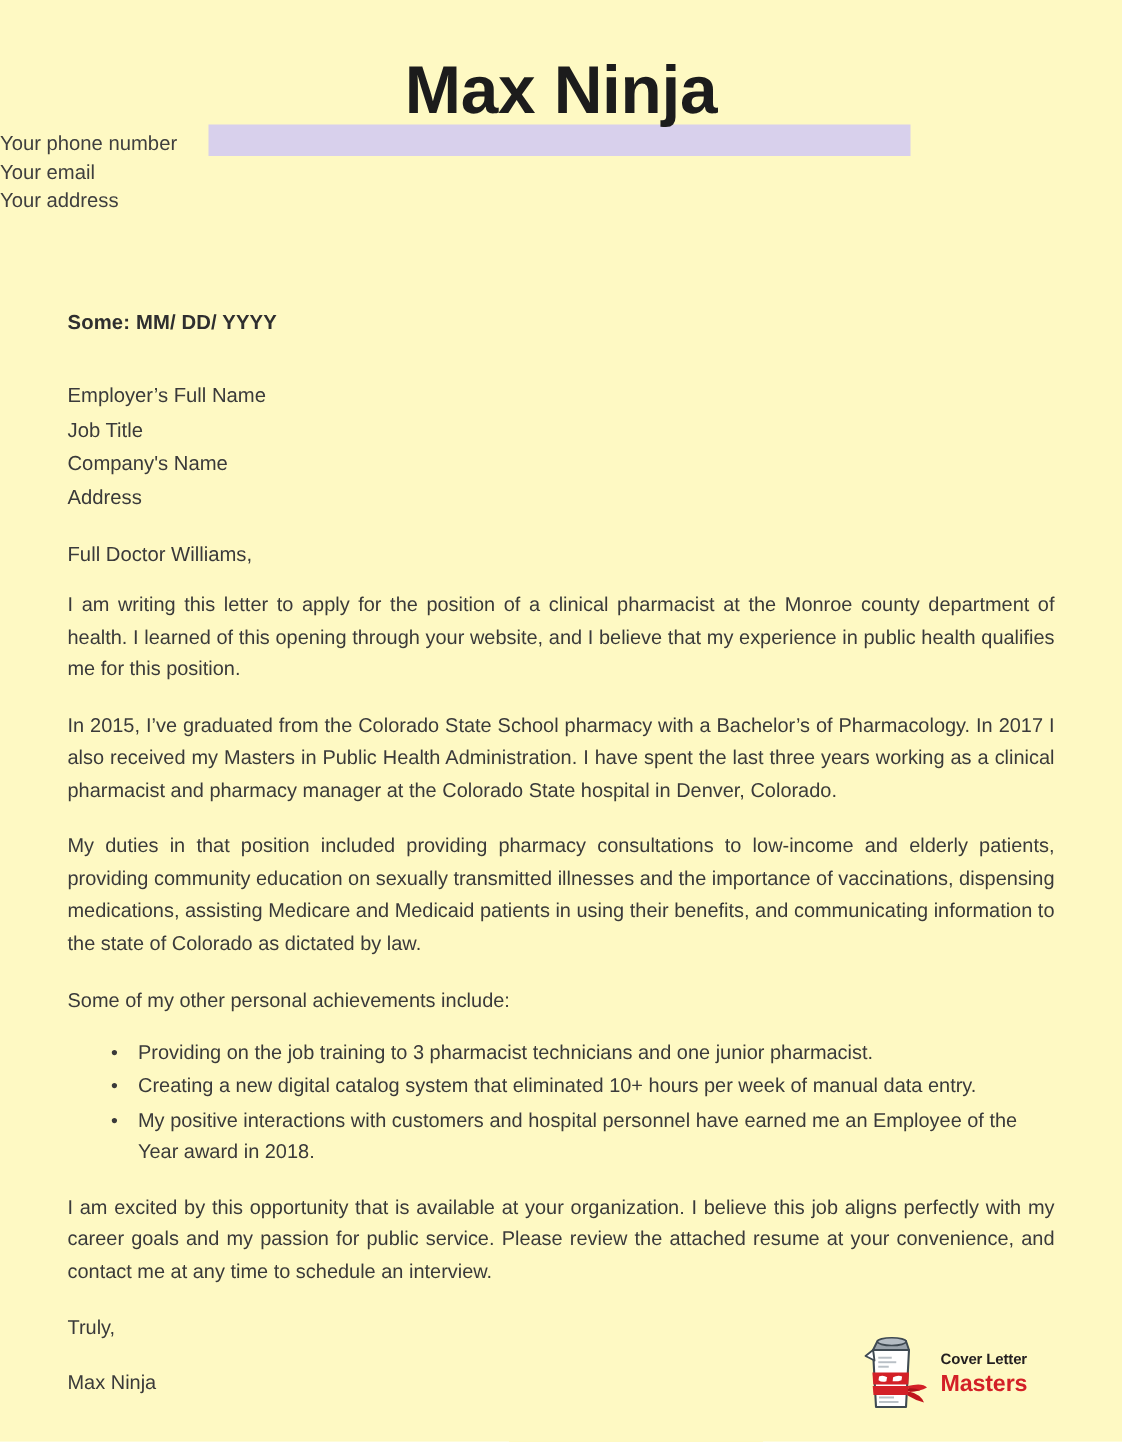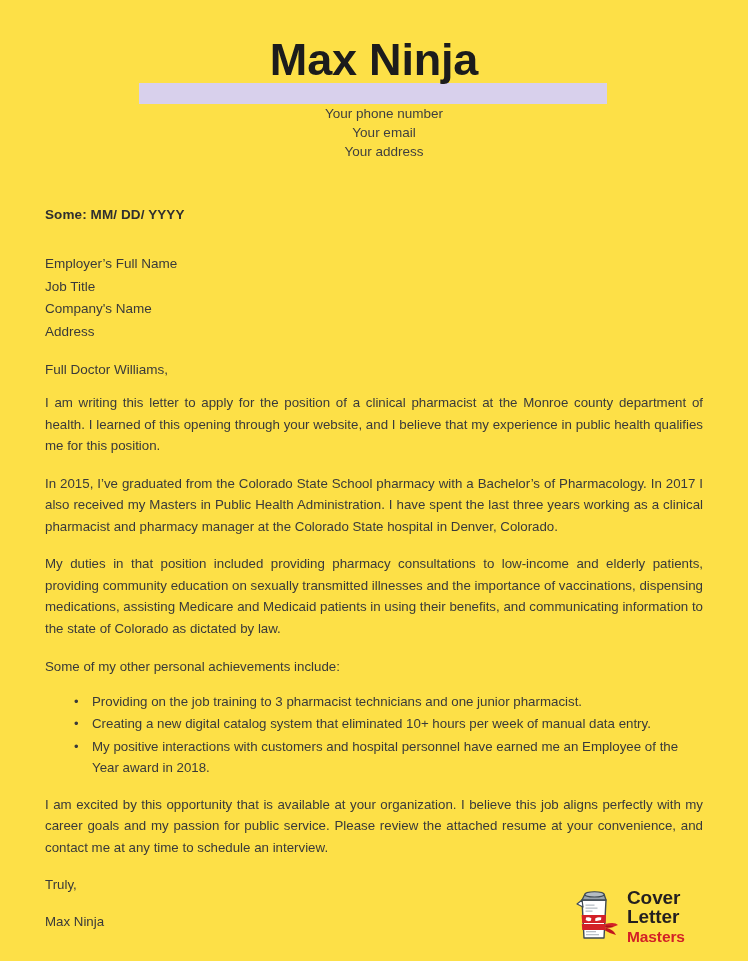--- a/index.html
+++ b/index.html
@@ -15,21 +15,21 @@
     color: #3a3a3a;
     overflow: hidden;
   }
 
   .page {
     position: absolute;
     left: 0;
     top: 0;
     width: 748px;
     height: 961px;
-    background: #fde047;
+    background: #fef9c3;
   }
 
   
   .header {
     position: relative;
     padding-top: 34px;
   }
   .name-band {
     position: absolute;
     left: 139px;
@@ -44,23 +44,20 @@
     z-index: 2;
     text-align: center;
     font-size: 45px;
     line-height: 52px;
     font-weight: bold;
     color: #1c1c1c;
     letter-spacing: -0.2px;
   }
 
   .contact-block {
-    margin-top: 18px;
-    text-align: center;
-    padding-left: 20px;
   }
   .contact-line {
     font-size: 13.5px;
     line-height: 19px;
     color: #3f3f3f;
   }
 
   
   .content {
     position: absolute;
@@ -159,21 +156,21 @@
     width: 46px;
     height: 50px;
     flex: 0 0 46px;
     position: relative;
   }
   .logo-text {
     margin-left: 8px;
     line-height: 1;
   }
   .logo-text .line1 {
-    font-size: 19px;
+    font-size: 10px;
     font-weight: bold;
     color: #231f20;
     letter-spacing: -0.1px;
     display: block;
   }
   .logo-text .line2 {
     font-size: 15.5px;
     font-weight: bold;
     color: #d32027;
     letter-spacing: -0.1px;

